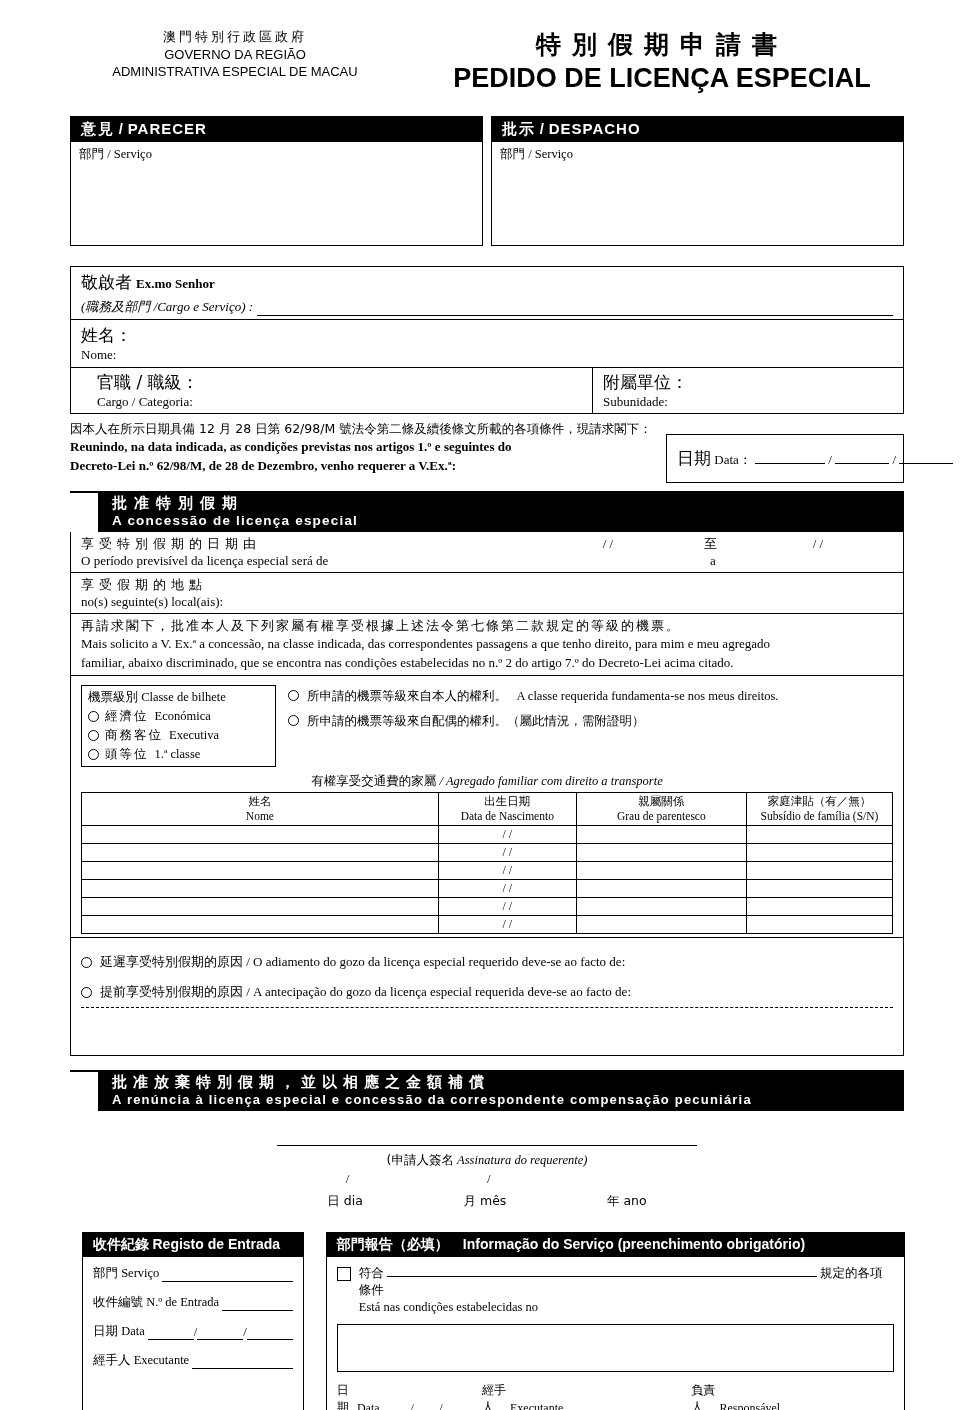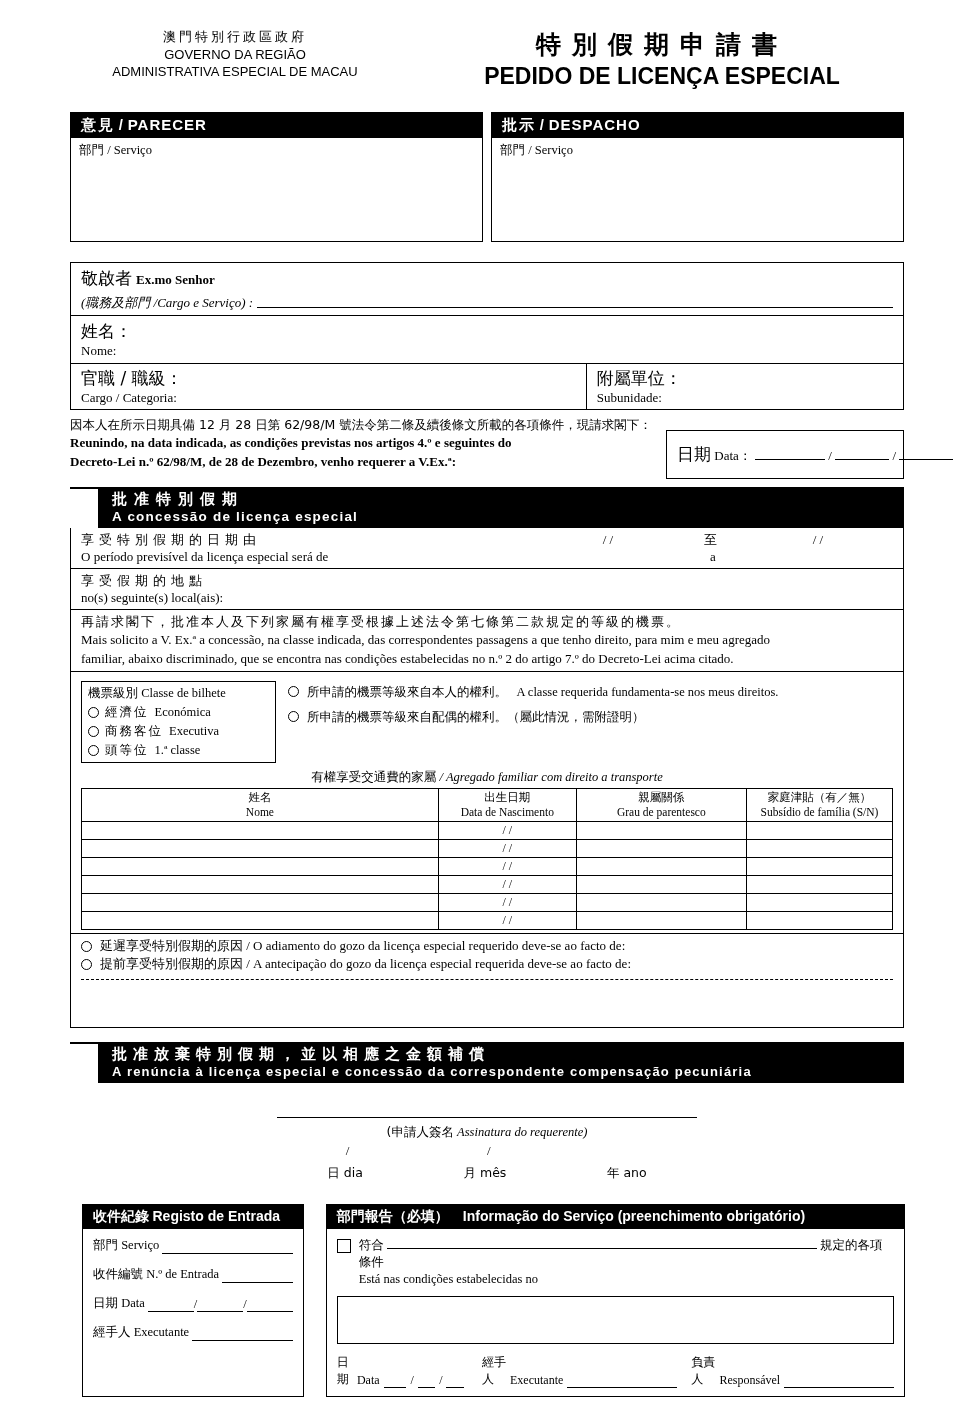--- a/index.html
+++ b/index.html
@@ -15,21 +15,21 @@
   .page { position: relative; width: 974px; height: 1410px; padding: 0; }
 
   
   .header { display: flex; align-items: flex-start; padding: 28px 70px 0 70px; }
   .gov-block { width: 330px; text-align: center; line-height: 1.35; }
   .gov-cn { font-family: "DejaVu Sans", sans-serif; font-size: 13px; letter-spacing: 3px; }
   .gov-pt1 { font-family: "Liberation Sans", sans-serif; font-size: 13px; }
   .gov-pt2 { font-family: "Liberation Sans", sans-serif; font-size: 13px; }
   .title-block { flex: 1; text-align: center; padding-left: 20px; }
   .title-cn { font-family: "DejaVu Sans", sans-serif; font-weight: bold; font-size: 25px; letter-spacing: 11px; }
-  .title-pt { font-family: "Liberation Sans", sans-serif; font-weight: bold; font-size: 23px; margin-top: 2px; }
+  .title-pt { font-family: "Liberation Sans", sans-serif; font-weight: bold; font-size: 27px; margin-top: 2px; }
 
   
   .pd-wrap { display:flex; gap:8px; margin: 22px 70px 0 70px; }
   .pd-box { flex:1; border:1px solid #000; }
   .pd-head { background:#000; color:#fff; padding:3px 10px; font-weight:bold; font-size:15px; }
   .pd-head .cn { font-family:"DejaVu Sans", sans-serif; letter-spacing:2px; }
   .pd-head .pt { font-family:"Liberation Sans", sans-serif; letter-spacing:1px; }
   .pd-body { height: 103px; padding: 4px 8px; font-size: 12.5px; }
 
   
@@ -37,23 +37,23 @@
   .box { border:1px solid #000; border-bottom:none; }
   .box.last { border-bottom:1px solid #000; }
   .row-pad { padding: 4px 10px; }
   .lbl-cn { font-family:"DejaVu Sans", sans-serif; font-size:17px; }
   .lbl-pt { font-family:"Liberation Serif", serif; font-size:13px; }
   .bold { font-weight:bold; }
   .it { font-style: italic; }
   .dotline { border-bottom:1px solid #000; flex:1; height:14px; margin-left:4px; }
 
   .addr-top { margin-top:20px; }
-  .line-cargo { display:flex; padding: 0 10px 3px 10px; }
-
-  .two-col { display:flex; }
+  .line-cargo { display:flex; align-items:flex-end; padding: 0 10px 3px 10px; }
+
+  .two-col { display:flex;padding-left:16px; }
   .two-col > div:first-child { flex: 1 1 62%; padding:3px 10px; border-right:1px solid #000; }
   .two-col > div:last-child { flex: 1 1 38%; padding:3px 10px; }
 
   .reuniao { padding: 6px 0 0 0; display:flex; align-items:flex-start; }
   .reuniao .txt { flex:1; font-size:13px; line-height:1.45; }
   .reuniao .txt .cn { font-family:"DejaVu Sans", sans-serif; font-size:12.5px;}
   .reuniao .txt .pt { font-weight:bold; }
   .data-box { width: 238px; border:1px solid #000; padding: 12px 10px; margin-top:14px; font-size:13px; white-space:nowrap;}
   .data-box .u { display:inline-block; width:70px; border-bottom:1px solid #000; }
   .data-box .u2 { display:inline-block; width:54px; border-bottom:1px solid #000; }
@@ -96,21 +96,21 @@
   table.fam { width:100%; border-collapse:collapse; }
   table.fam th, table.fam td { border:1px solid #000; }
   table.fam th { font-weight:normal; font-size:11.5px; line-height:1.3; padding:1px 2px; }
   table.fam th .cn { font-family:"DejaVu Sans", sans-serif; display:block; }
   table.fam td { height:17px; font-size:12px; text-align:center; }
   .col-nome { width:44%; }
   .col-dn { width:17%; }
   .col-gp { width:21%; }
   .col-sf { width:18%; }
 
-  .reason-row { display:flex; gap:8px; align-items:flex-start; margin-top:0;}
+  .reason-row { display:flex; gap:8px; align-items:flex-start; margin-top:12px;}
   .reason-row .t { font-size:13px; }
   .reason-row .t .cn { font-family:"DejaVu Sans", sans-serif; }
   .dash { border-top:1px dashed #000; margin: 6px 0 0 0; height:1px; }
   .blankspace { height: 44px; }
 
   
   .bar2 .cn { font-family:"DejaVu Sans", sans-serif; font-weight:bold; font-size:15px; letter-spacing:6px; }
   .bar2 .pt { font-family:"Liberation Sans", sans-serif; font-weight:bold; font-size:13px; letter-spacing:1.2px; }
 
   
@@ -210,21 +210,21 @@
       <div>
         <div class="lbl-cn">附屬單位：</div>
         <div class="lbl-pt">Subunidade:</div>
       </div>
     </div>
   </div>
 
   <div class="sec reuniao">
     <div class="txt">
       <div class="cn">因本人在所示日期具備 12 月 28 日第 62/98/M 號法令第二條及續後條文所載的各項條件，現請求閣下：</div>
-      <div class="pt">Reunindo, na data indicada, as condições previstas nos artigos 4.º e seguintes do</div>
+      <div class="pt">Reunindo, na data indicada, as condições previstas nos artigos 1.º e seguintes do</div>
       <div class="pt">Decreto-Lei n.º 62/98/M, de 28 de Dezembro, venho requerer a V.Ex.ª:</div>
     </div>
     <div class="data-box">
       <span class="lbl-cn">日期</span>
       <span>Data：</span>
       <span class="u"></span> /
       <span class="u2"></span> /
       <span class="u2"></span>
     </div>
   </div>

